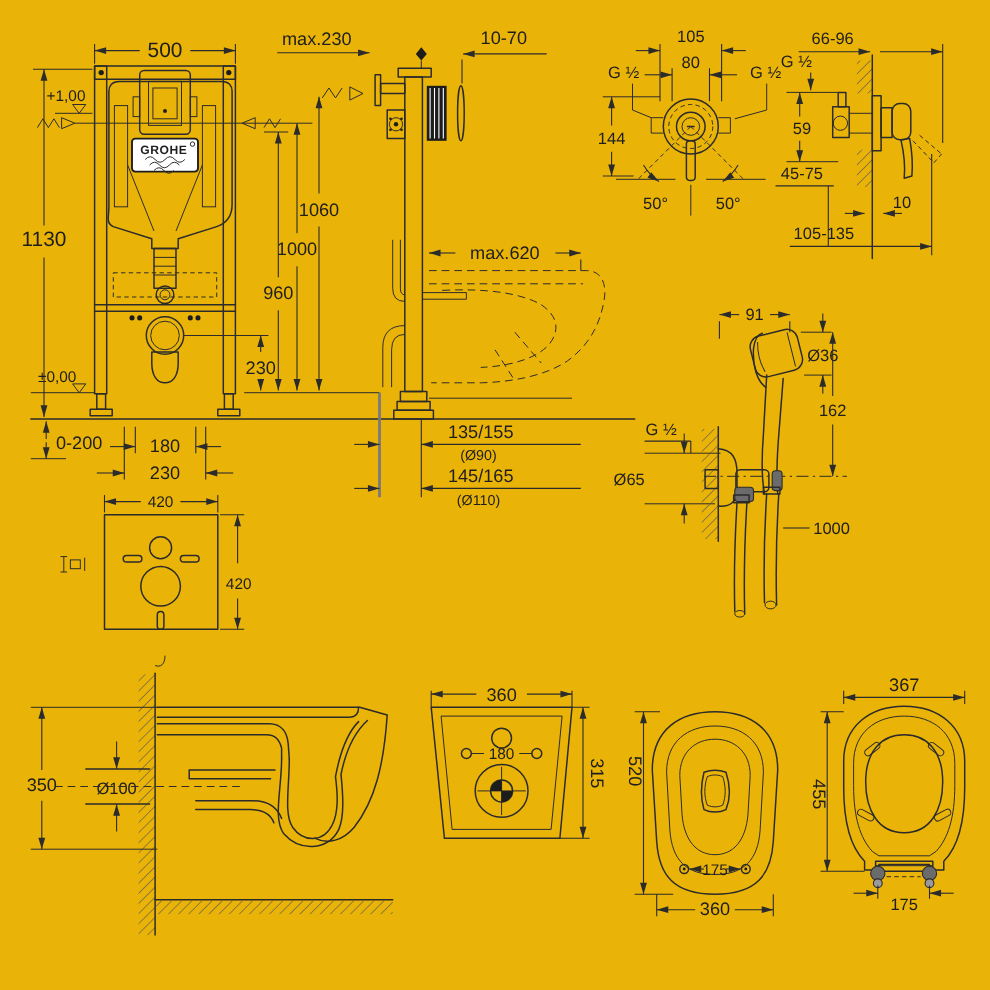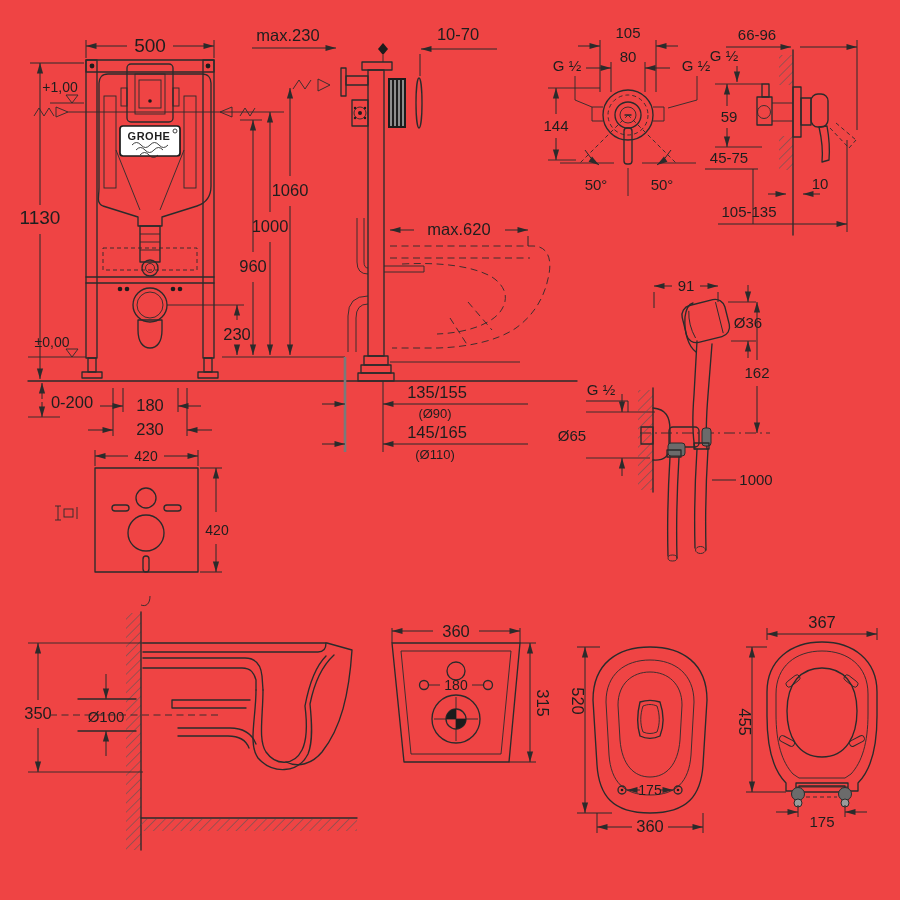--- a/index.html
+++ b/index.html
@@ -1,16 +1,16 @@
 <!DOCTYPE html>
 <html><head>
 <meta charset="utf-8">
 <style>
   html,body{margin:0;padding:0;background:#ffffff;}
-  .stage{width:900px;height:900px;background:#ef4444;position:relative;overflow:hidden;}
+  .stage{width:900px;height:900px;background:#eab308;position:relative;overflow:hidden;}
   svg text{font-family:"Liberation Sans",sans-serif;fill:#1e1e1e;text-anchor:middle;}
   .s19{font-size:19px}
   .s17{font-size:16.5px}
   .s15{font-size:15px}
   .s14{font-size:14px}
   .s13{font-size:13px}
   .sB{font-size:11px;font-weight:bold;letter-spacing:.5px}
   .o{fill:none;stroke:#2b2b2b;stroke-width:1.35;stroke-linecap:round;stroke-linejoin:round}
   .t{fill:none;stroke:#2b2b2b;stroke-width:.9}
   .d{fill:none;stroke:#2b2b2b;stroke-width:1}

